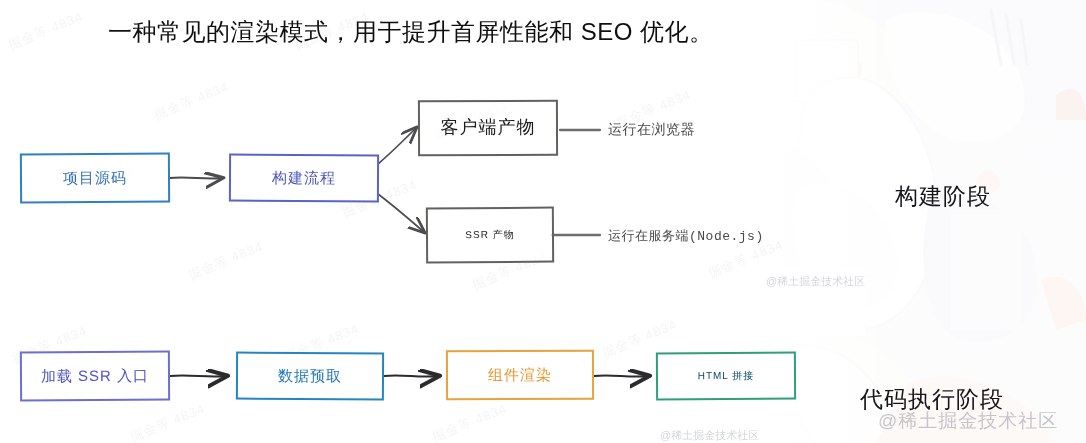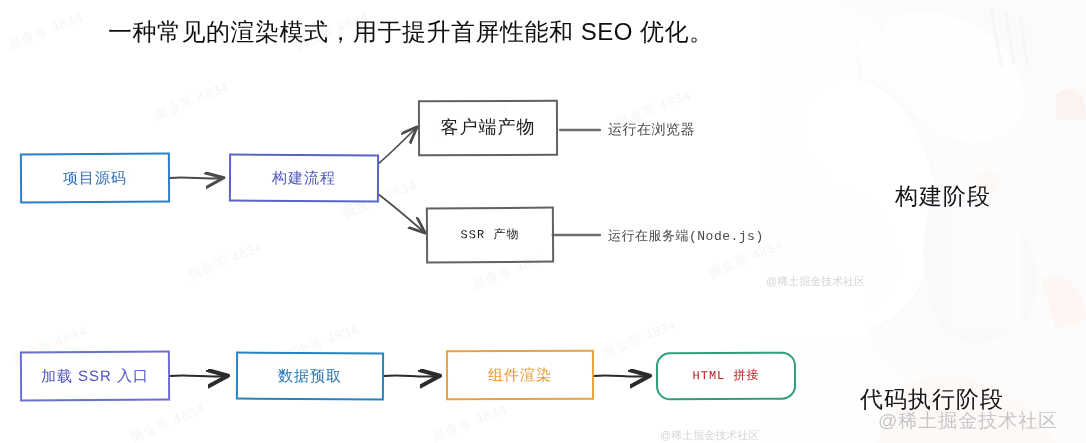--- a/index.html
+++ b/index.html
@@ -100,23 +100,23 @@
   .box.skewA { transform: rotate(-0.35deg); }
   .box.skewB { transform: rotate(0.3deg); }
   .box.skewC { transform: rotate(-0.2deg); }
 
   .box.b-src   { border-color:#2f7fc4; color:#2f6fb5; }
   .box.b-build { border-color:#5a63c6; color:#4a55bb; }
   .box.b-gray  { border-color:#63615e; color:#1d1c1b; background: rgba(255,255,255,0.62); font-size:18px;}
   .box.b-entry { border-color:#6a6fd0; color:#4f52c4; }
   .box.b-fetch { border-color:#2585c0; color:#2176b4; }
   .box.b-orange{ border-color:#e8a33d; color:#e8952b; }
-  .box.b-green { border-color:#2e9e7b; color:#b91c1c;border-radius:14px; }
-
-  .box.mono { font-family: Liberation Mono, monospace; font-size:12px; }
+  .box.b-green { border-color:#2e9e7b; color:#0c4a6e; }
+
+  .box.mono { font-family: Liberation Sans, sans-serif; font-size:10px; }
 
   
   .note {
     position: absolute;
     font-size: 14px;
     color: #4a4a4c;
     white-space: nowrap;
     letter-spacing: 0.5px;
   }
   .note.mono { font-family: "Liberation Mono", "DejaVu Sans Mono", monospace; font-size:13px; }

